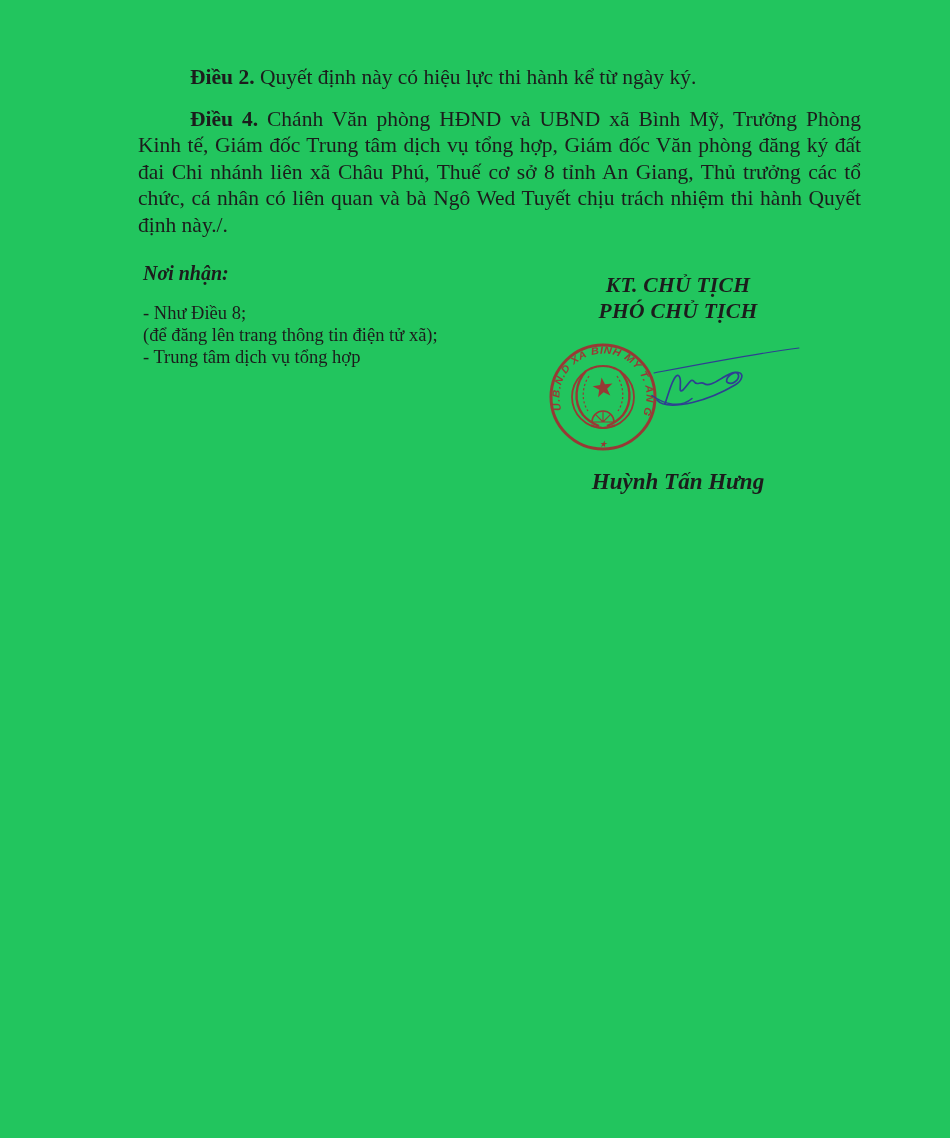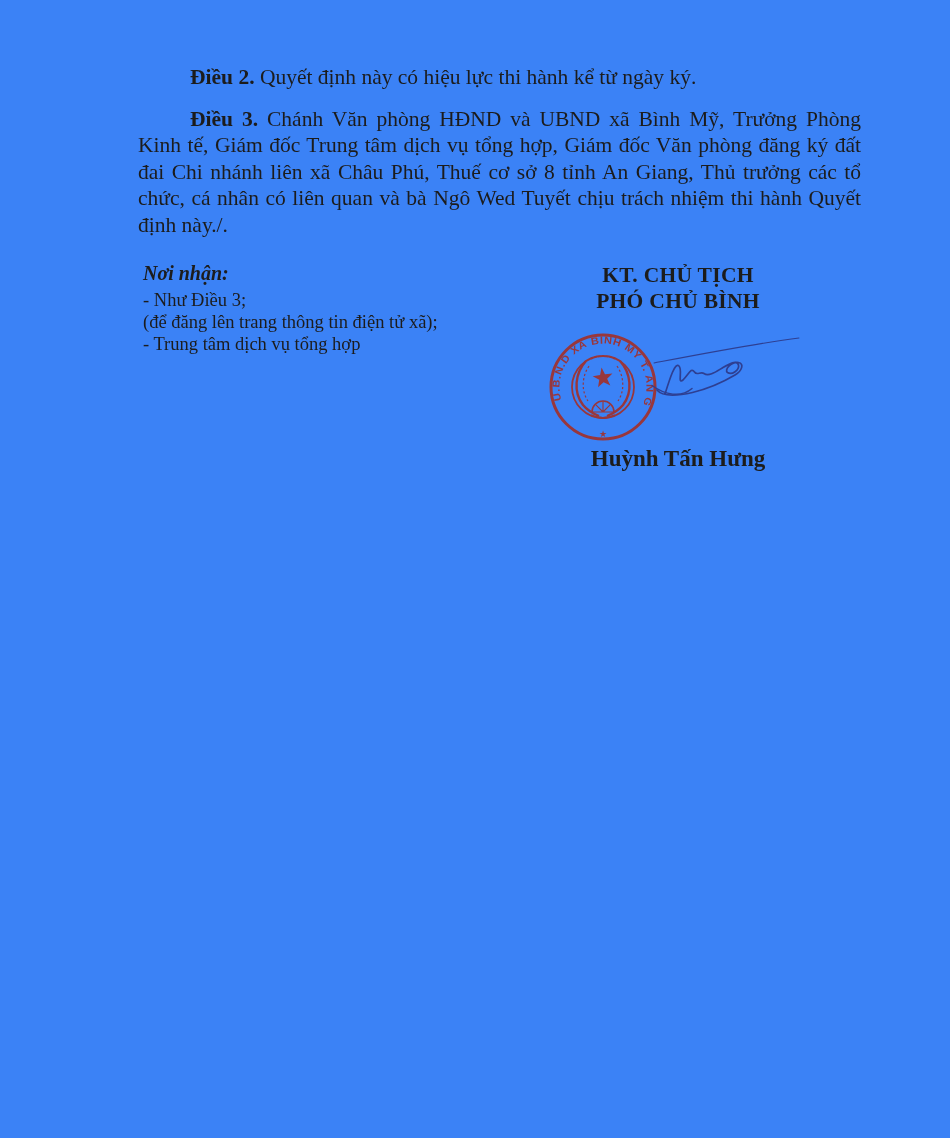--- a/index.html
+++ b/index.html
@@ -1,61 +1,61 @@
 <!DOCTYPE html>
 <html><head>
 <meta charset="utf-8">
 <style>
   html,body{margin:0;padding:0;background:#ffffff;}
   .page{
     position:relative;
     width:950px;height:1138px;
-    background:#3b82f6;
+    background:#22c55e;
     font-family:"Liberation Serif","DejaVu Serif",serif;
     color:#1c1c1c;
     overflow:hidden;
   }
   .content{position:absolute;left:138px;top:64px;width:723px;}
   .article{
     margin:0 0 15px 0;
     font-size:21.5px;line-height:26.6px;
     text-align:justify;text-indent:52px;
   }
   .lbl{font-weight:bold;}
   .recipients{position:absolute;left:143px;top:261px;width:340px;}
-  .rec-head{font-weight:bold;font-style:italic;font-size:20px;line-height:25px;margin-bottom:3px;}
+  .rec-head{font-weight:bold;font-style:italic;font-size:20px;line-height:25px;margin-bottom:16px;}
   .rec-line{font-size:18.5px;line-height:22px;}
-  .signblock{position:absolute;left:528px;top:262px;width:300px;text-align:center;}
+  .signblock{position:absolute;left:528px;top:272px;width:300px;text-align:center;font-style:italic;}
   .pos{font-weight:bold;font-size:21.5px;line-height:26px;letter-spacing:.3px;white-space:nowrap;}
   .sealsig{display:block;margin:15px auto 0 auto;}
-  .signer{font-weight:bold;font-size:23px;line-height:27px;margin-top:1px;white-space:nowrap;}
+  .signer{font-weight:bold;font-size:23px;line-height:27px;margin-top:14px;white-space:nowrap;}
   .ringtext{font-size:10px;font-weight:bold;letter-spacing:.6px;fill:#9e3333;
             font-family:"Liberation Sans","DejaVu Sans",sans-serif;}
   .sealstar{font-size:9px;fill:#9e3333;}
 </style>
 </head>
 <body>
 
 <div class="page">
 
   <div class="content">
     <p class="article"><b class="lbl">Điều 2.</b> <span>Quyết định này có hiệu lực thi hành kể từ ngày ký.</span></p>
-    <p class="article"><b class="lbl">Điều 3.</b> <span>Chánh Văn phòng HĐND và UBND xã Bình Mỹ, Trưởng Phòng Kinh tế, Giám đốc Trung tâm dịch vụ tổng hợp, Giám đốc Văn phòng đăng ký đất đai Chi nhánh liên xã Châu Phú, Thuế cơ sở 8 tỉnh An Giang, Thủ trưởng các tổ chức, cá nhân có liên quan và bà Ngô Wed Tuyết chịu trách nhiệm thi hành Quyết định này./.</span></p>
+    <p class="article"><b class="lbl">Điều 4.</b> <span>Chánh Văn phòng HĐND và UBND xã Bình Mỹ, Trưởng Phòng Kinh tế, Giám đốc Trung tâm dịch vụ tổng hợp, Giám đốc Văn phòng đăng ký đất đai Chi nhánh liên xã Châu Phú, Thuế cơ sở 8 tỉnh An Giang, Thủ trưởng các tổ chức, cá nhân có liên quan và bà Ngô Wed Tuyết chịu trách nhiệm thi hành Quyết định này./.</span></p>
   </div>
 
   <div class="recipients">
     <div class="rec-head">Nơi nhận:</div>
-    <div class="rec-line">- Như Điều 3;</div>
+    <div class="rec-line">- Như Điều 8;</div>
     <div class="rec-line">(để đăng lên trang thông tin điện tử xã);</div>
     <div class="rec-line">- Trung tâm dịch vụ tổng hợp</div>
   </div>
 
   <div class="signblock">
     <div class="pos">KT. CHỦ TỊCH</div>
-    <div class="pos">PHÓ CHỦ BÌNH</div>
+    <div class="pos">PHÓ CHỦ TỊCH</div>
 
     <svg class="sealsig" width="300" height="115" viewBox="0 0 300 115" xmlns="http://www.w3.org/2000/svg">
 
       <g opacity="0.95">
         <circle cx="75" cy="58" r="52" fill="none" stroke="#9e3333" stroke-width="3"></circle>
         <circle cx="75" cy="58" r="31" fill="none" stroke="#9e3333" stroke-width="1.8"></circle>
 
         <path id="ringPath" d="M 34.1 72.9 A 43.5 43.5 0 1 1 115.9 72.9" fill="none" stroke="none"></path>
         <text class="ringtext">
           <textPath href="#ringPath" startOffset="2" textLength="198" lengthAdjust="spacingAndGlyphs">U.B.N.D XÃ BÌNH MỸ T. AN GIANG</textPath>

